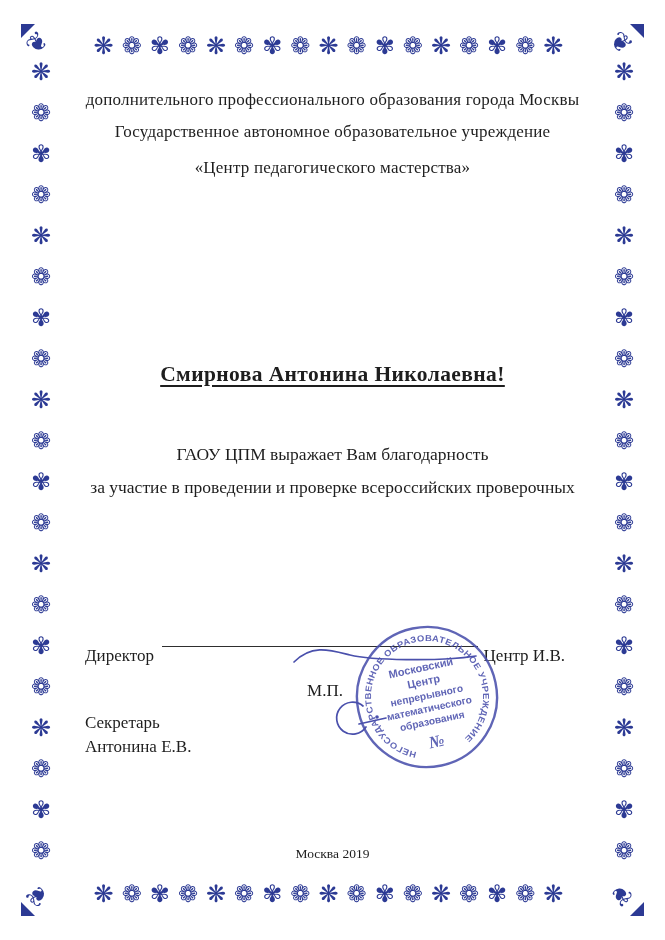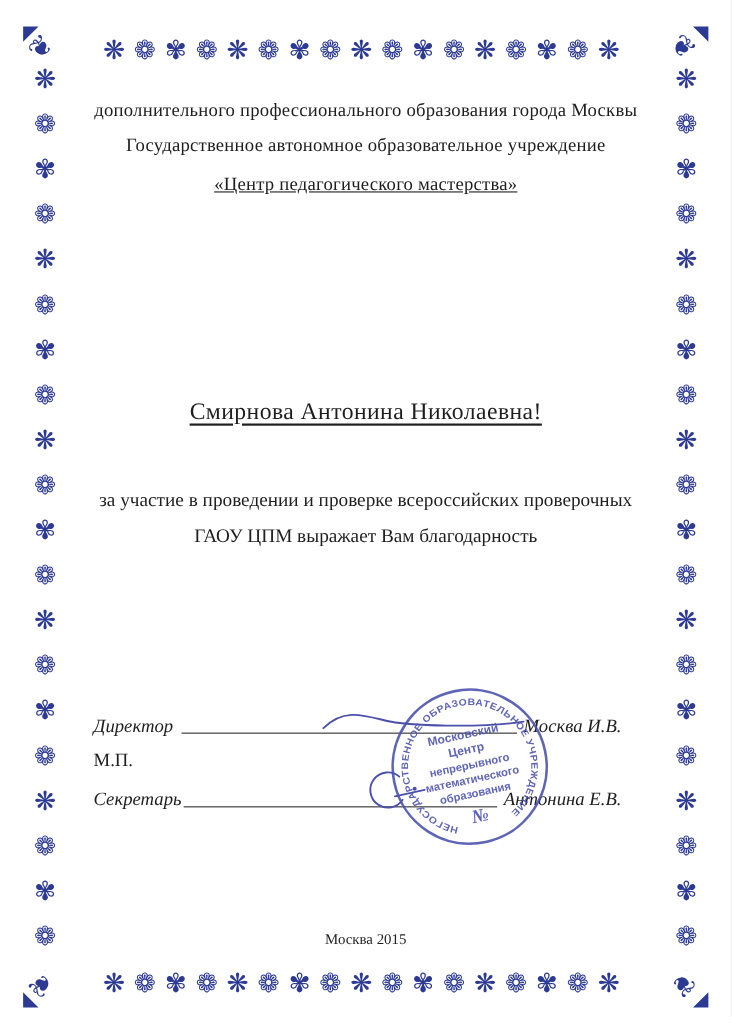--- a/index.html
+++ b/index.html
@@ -31,38 +31,38 @@
   .corner-bl .glyph { transform:rotate(-135deg); }
   .corner-br .glyph { transform:rotate(135deg); }
   .tri { position:absolute; width:0; height:0; }
   .corner-tl .tri { left:0; top:0;  border-top:14px solid #2c3a94;    border-right:14px solid transparent; }
   .corner-tr .tri { right:0; top:0; border-top:14px solid #2c3a94;    border-left:14px solid transparent; }
   .corner-bl .tri { left:0; bottom:0;  border-bottom:14px solid #2c3a94; border-right:14px solid transparent; }
   .corner-br .tri { right:0; bottom:0; border-bottom:14px solid #2c3a94; border-left:14px solid transparent; }
 
   
   .header { position:absolute; top:84px; left:40px; right:40px; text-align:center; font-size:17px; line-height:32px; letter-spacing:0.2px; }
-  .header .quoted { margin-top:4px;text-decoration:underline; }
+  .header .quoted { margin-top:4px; }
 
   .recipient {
     position:absolute; top:362px; left:40px; right:40px; text-align:center;
-    font-size:21.5px; font-weight:normal; letter-spacing:0.4px;
+    font-size:21.5px; font-weight:bold; letter-spacing:0.4px;
     text-decoration:underline; text-underline-offset:4px; text-decoration-thickness:2px;
   }
 
   .body-text { position:absolute; top:438px; left:40px; right:40px; text-align:center; font-size:17.5px; line-height:32.5px; }
 
   .sig-block { position:absolute; left:85px; right:100px; top:646px; font-size:17px; }
-  .sig-row { display:flex; align-items:flex-end; height:24px;font-style:italic; }
+  .sig-row { display:flex; align-items:flex-start; height:24px; }
   .sig-label { white-space:nowrap; }
   .sig-line { flex:1; border-bottom:1.4px solid #2e2e2e; margin:0 6px 3px 8px; }
   .sig-row.secretary .sig-line { margin-left:2px; }
   .sig-name { white-space:nowrap; }
-  .mp { margin-top:11px; height:22px; }
-  .sig-row.secretary { margin-top:10px; }
+  .mp { margin-top:11px; height:22px;text-align:center; }
+  .sig-row.secretary { margin-top:10px;flex-direction:column; }
 
   .footer { position:absolute; top:846px; left:0; right:0; text-align:center; font-size:13.5px; }
 
   
   .stamp { position:absolute; left:352px; top:622px; opacity:0.88; }
   .stamp-ring-outer { fill:none; stroke:#4a50ac; stroke-width:2.4px; }
   .ring-text { font-family:"Liberation Sans", sans-serif; font-size:8.6px; font-weight:bold; fill:#4a50ac; letter-spacing:0.4px; }
   .c1 { font-family:"Liberation Sans", sans-serif; font-size:11px; font-weight:bold; fill:#4a50ac; text-anchor:middle; }
   .c2 { font-family:"Liberation Sans", sans-serif; font-size:10.2px; font-weight:bold; fill:#4a50ac; text-anchor:middle; }
   .cnum { font-family:"Liberation Serif", serif; font-size:17px; font-weight:bold; font-style:italic; fill:#4a50ac; text-anchor:middle; }
@@ -100,29 +100,29 @@
 
   <div class="header">
     <div>дополнительного профессионального образования города Москвы</div>
     <div>Государственное автономное образовательное учреждение</div>
     <div class="quoted">«Центр педагогического мастерства»</div>
   </div>
 
   <div class="recipient">Смирнова Антонина Николаевна!</div>
 
   <div class="body-text">
+    <div>ГАОУ ЦПМ выражает Вам благодарность</div>
     <div>за участие в проведении и проверке всероссийских проверочных</div>
-    <div>ГАОУ ЦПМ выражает Вам благодарность</div>
   </div>
 
   <div class="sig-block">
     <div class="sig-row">
       <span class="sig-label">Директор</span>
       <span class="sig-line"></span>
-      <span class="sig-name">Москва И.В.</span>
+      <span class="sig-name">Центр И.В.</span>
     </div>
     <div class="mp">М.П.</div>
     <div class="sig-row secretary">
       <span class="sig-label">Секретарь</span>
       <span class="sig-line"></span>
       <span class="sig-name">Антонина Е.В.</span>
     </div>
   </div>
 
   <svg class="stamp" width="150" height="150" viewBox="0 0 150 150">
@@ -142,15 +142,15 @@
       <text class="cnum" x="75" y="126">№</text>
     </g>
   </svg>
 
   <svg class="sig-ink" width="520" height="150" viewBox="0 0 520 150">
     <path class="ink" d="M 234 44 C 252 26 270 32 290 37 S 378 44 416 38"></path>
     <path class="ink" d="M 303 88 a 16 16 0 1 0 3 21 M 299 106 l 27 -6"></path>
     <circle class="ink-dot" cx="317" cy="99" r="1.8"></circle>
   </svg>
 
-  <div class="footer">Москва 2015</div>
+  <div class="footer">Москва 2019</div>
 
 </div>
 
 </body></html>

